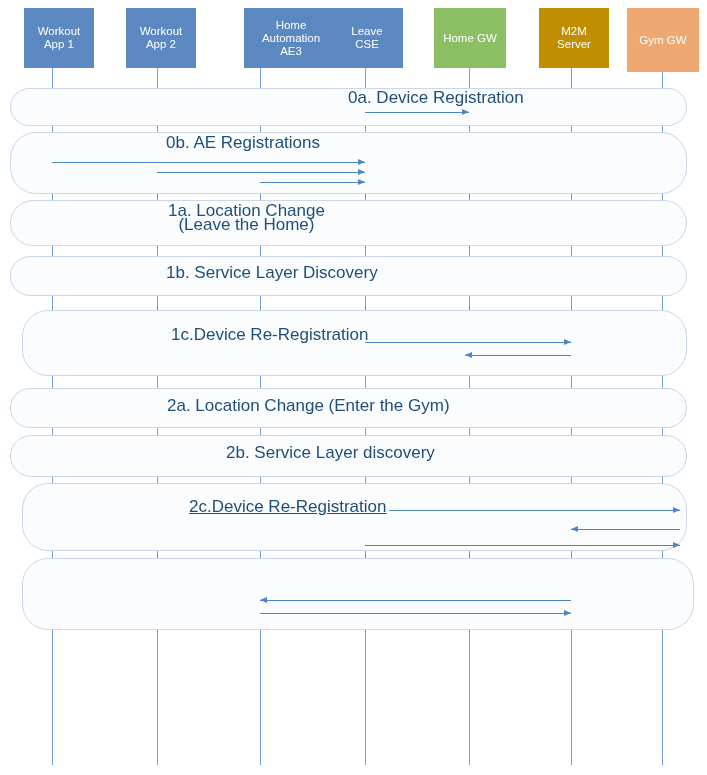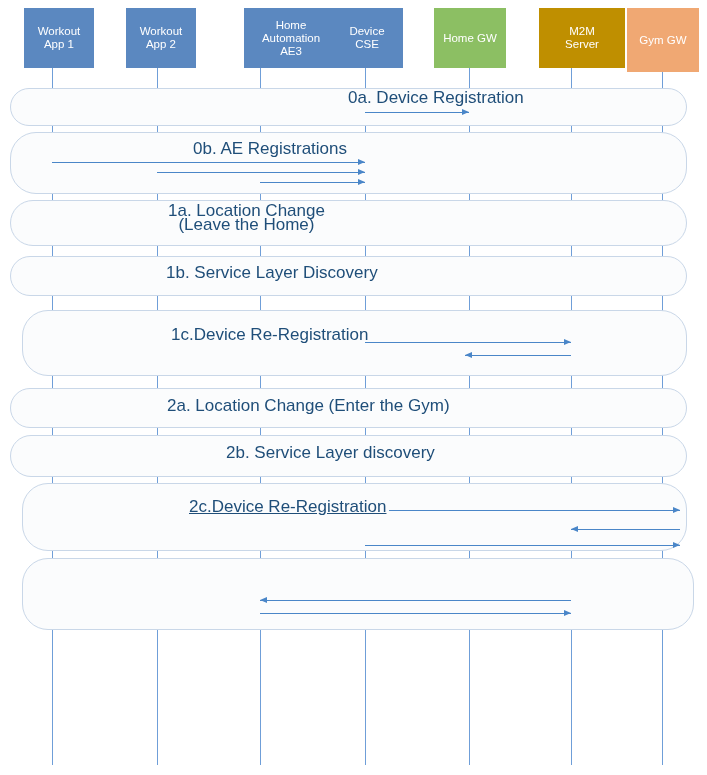--- a/index.html
+++ b/index.html
@@ -86,21 +86,21 @@
     <div class="arrow-line" style="left: 365px; top: 112px; width: 104px; background: rgb(74, 134, 200);"></div>
     <div class="arrow-head right" style="top: 109px; left: 462px;"></div>
     <div class="phase-label" style="left: 345px; top: 91px; color: rgb(31, 78, 121);">0a. Device Registration</div>
     <div class="phase" style="left: 10px; top: 132px; width: 677px; height: 62px;"></div>
     <div class="arrow-line" style="left: 52px; top: 162px; width: 313px; background: rgb(74, 134, 200);"></div>
     <div class="arrow-head right" style="top: 159px; left: 358px;"></div>
     <div class="arrow-line" style="left: 157px; top: 172px; width: 208px; background: rgb(74, 134, 200);"></div>
     <div class="arrow-head right" style="top: 169px; left: 358px;"></div>
     <div class="arrow-line" style="left: 260px; top: 182px; width: 105px; background: rgb(74, 134, 200);"></div>
     <div class="arrow-head right" style="top: 179px; left: 358px;"></div>
-    <div class="phase-label" style="left: 163px; top: 142px; color: rgb(31, 78, 121); margin-left: 27px;">0b. AE Registrations</div>
+    <div class="phase-label" style="left: 163px; top: 136px; color: rgb(31, 78, 121);">0b. AE Registrations</div>
     <div class="phase" style="left: 10px; top: 200px; width: 677px; height: 46px;"></div>
     <div class="phase-label" style="left: 165px; top: 204px; color: rgb(31, 78, 121);">1a. Location Change
 (Leave the Home)</div>
     <div class="phase" style="left: 10px; top: 256px; width: 677px; height: 40px;"></div>
     <div class="phase-label" style="left: 163px; top: 266px; color: rgb(31, 78, 121);">1b. Service Layer Discovery</div>
     <div class="phase" style="left: 22px; top: 310px; width: 665px; height: 66px;"></div>
     <div class="arrow-line" style="left: 365px; top: 342px; width: 206px; background: rgb(74, 134, 200);"></div>
     <div class="arrow-head right" style="top: 339px; left: 564px;"></div>
     <div class="arrow-line" style="left: 465px; top: 355px; width: 106px; background: rgb(74, 134, 200);"></div>
     <div class="arrow-head left" style="top: 352px; left: 465px;"></div>
@@ -122,19 +122,19 @@
     <div class="arrow-head left" style="top: 597px; left: 260px;"></div>
     <div class="arrow-line" style="left: 260px; top: 613px; width: 311px; background: rgb(74, 134, 200);"></div>
     <div class="arrow-head right" style="top: 610px; left: 564px;"></div>
     <div class="lane-box" style="left: 24px; top: 8px; width: 70px; height: 60px; background: rgb(91, 136, 192); white-space: pre-line;">Workout
 App 1</div>
     <div class="lane-box" style="left: 126px; top: 8px; width: 70px; height: 60px; background: rgb(91, 136, 192); white-space: pre-line;">Workout
 App 2</div>
     <div class="lane-box" style="left: 216px; top: 8px; width: 94px; height: 60px; background: rgb(91, 136, 192); white-space: pre-line; margin-left: 28px;">Home
 Automation
 AE3</div>
-    <div class="lane-box" style="left: 331px; top: 8px; width: 72px; height: 60px; background: rgb(91, 136, 192); white-space: pre-line;">Device
+    <div class="lane-box" style="left: 331px; top: 8px; width: 72px; height: 60px; background: rgb(91, 136, 192); white-space: pre-line;">Leave
 CSE</div>
     <div class="lane-box" style="left: 434px; top: 8px; width: 72px; height: 60px; background: rgb(140, 191, 99); white-space: pre-line;">Home GW</div>
-    <div class="lane-box" style="left: 539px; top: 8px; width: 86px; height: 60px; background: rgb(191, 143, 0); white-space: pre-line;">M2M
+    <div class="lane-box" style="left: 539px; top: 8px; width: 70px; height: 60px; background: rgb(191, 143, 0); white-space: pre-line;">M2M
 Server</div>
     <div class="lane-box" style="left: 627px; top: 8px; width: 72px; height: 64px; background: rgb(240, 168, 115); white-space: pre-line;">Gym GW</div>
   </div>
 
 </body></html>

